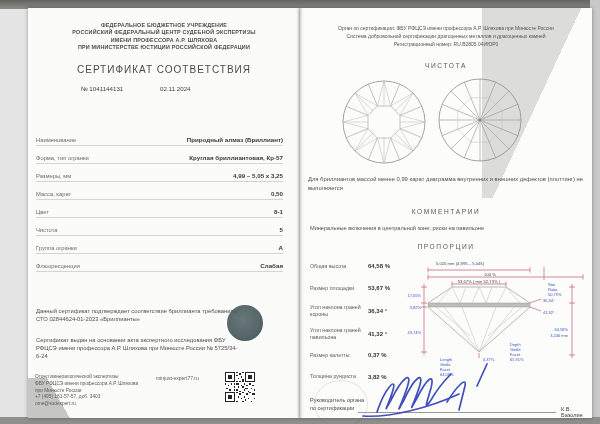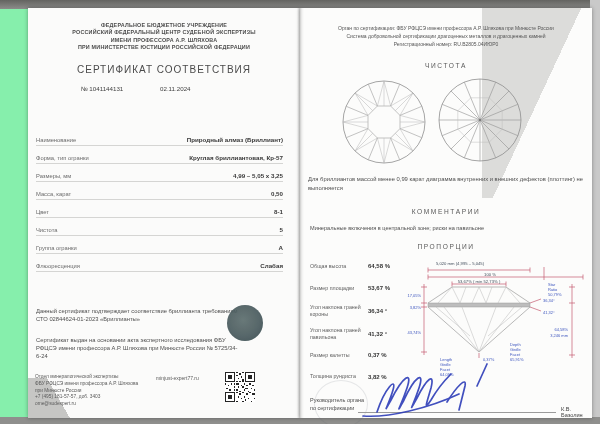--- a/index.html
+++ b/index.html
@@ -1,17 +1,17 @@
 <!DOCTYPE html>
 <html><head>
 <meta charset="utf-8">
 <style>
   html,body{margin:0;padding:0;}
   body{font-family:"Liberation Sans",sans-serif;}
-  #canvas{position:relative;width:600px;height:424px;background:#86efac;overflow:hidden;}
+  #canvas{position:relative;width:600px;height:424px;background:#e5e5e5;overflow:hidden;}
   #edge-top{position:absolute;left:0;top:0;width:600px;height:9px;background:linear-gradient(#636360,#8c8c8a);}
   #edge-right{position:absolute;right:0;top:0;width:10px;height:424px;background:#c9c9c9;}
   #edge-bottom{position:absolute;left:0;bottom:0;width:600px;height:7px;background:#8f8f8d;}
   .page{position:absolute;top:8px;height:410px;background:#fbfbfa;box-shadow:0 0 4px rgba(0,0,0,.35);}
   #left-page{left:28px;width:272px;}
   #right-page{left:300px;width:292px;background:#fcfcfb;}
   #spine{position:absolute;left:297px;top:8px;width:7px;height:410px;background:linear-gradient(90deg,rgba(0,0,0,0) 0%,rgba(0,0,0,.18) 45%,rgba(0,0,0,.05) 70%,rgba(0,0,0,0) 100%);}
   .fold-tr{position:absolute;right:0;top:0;width:110px;height:190px;background:linear-gradient(115deg,#dcdcda 0 50%,transparent 50%);}
   .fold-bl{position:absolute;left:0;bottom:0;width:70px;height:40px;background:linear-gradient(240deg,transparent 0 55%,#c6c6c4 55%);}
   .abs{position:absolute;}

